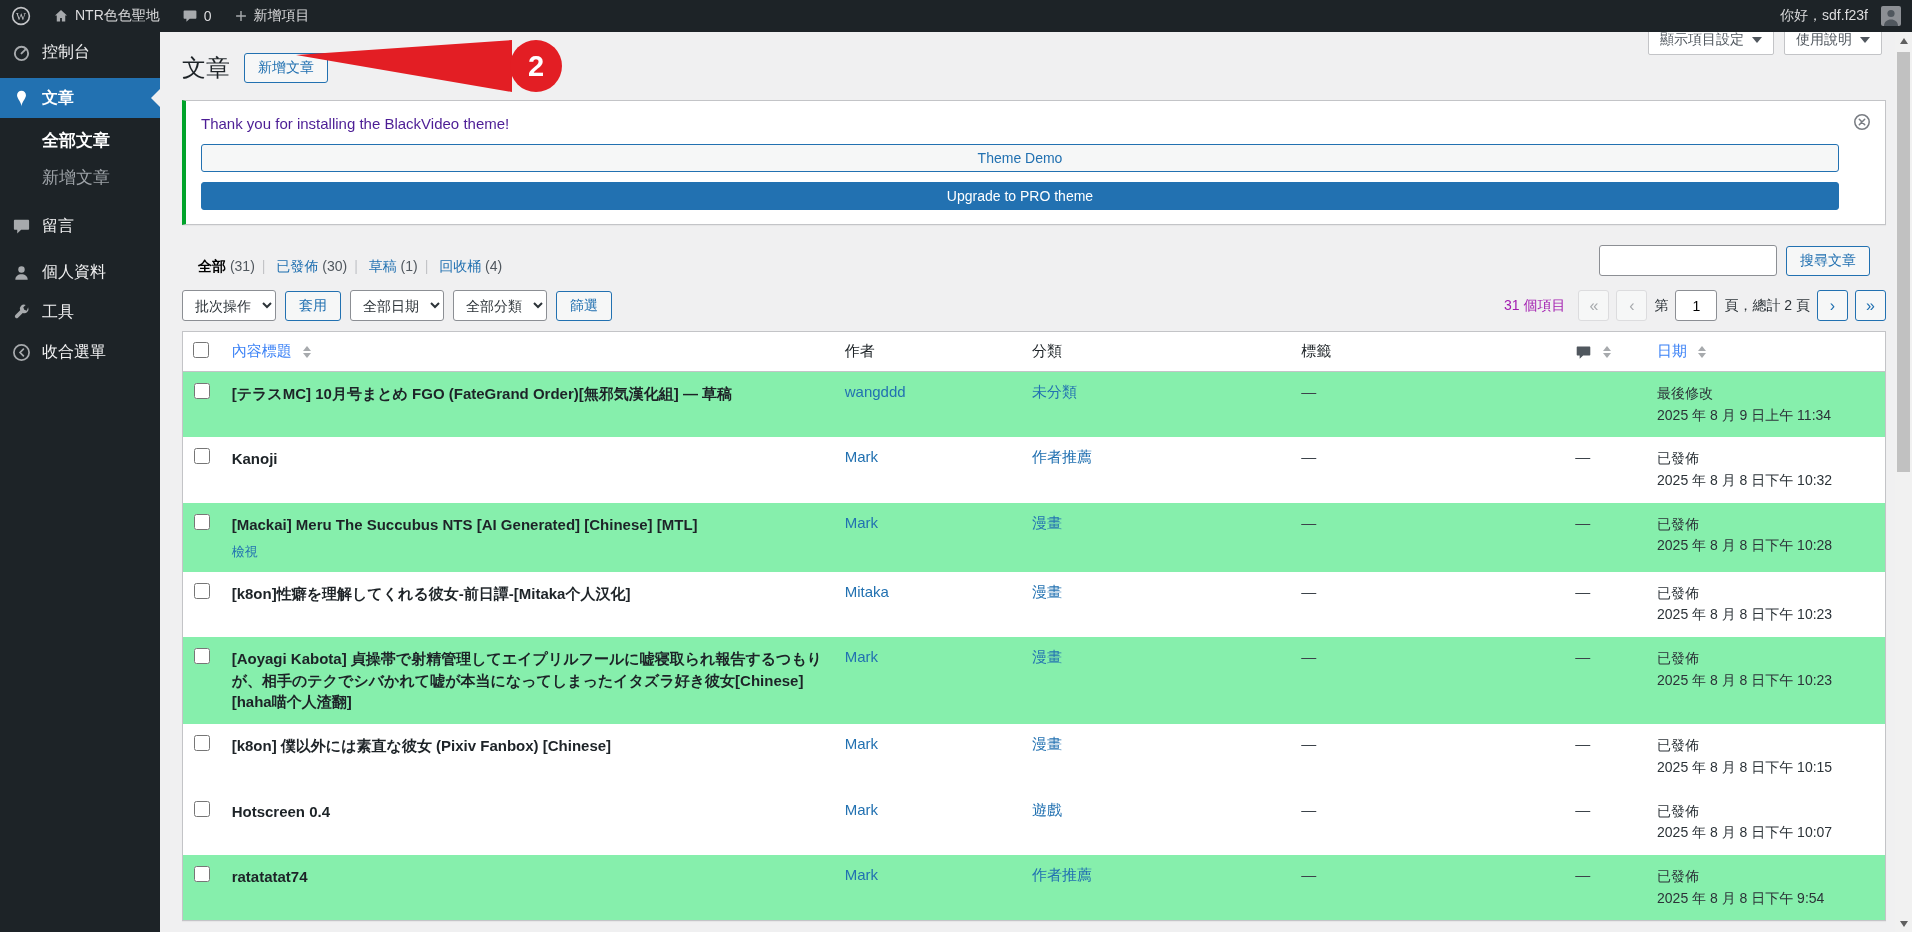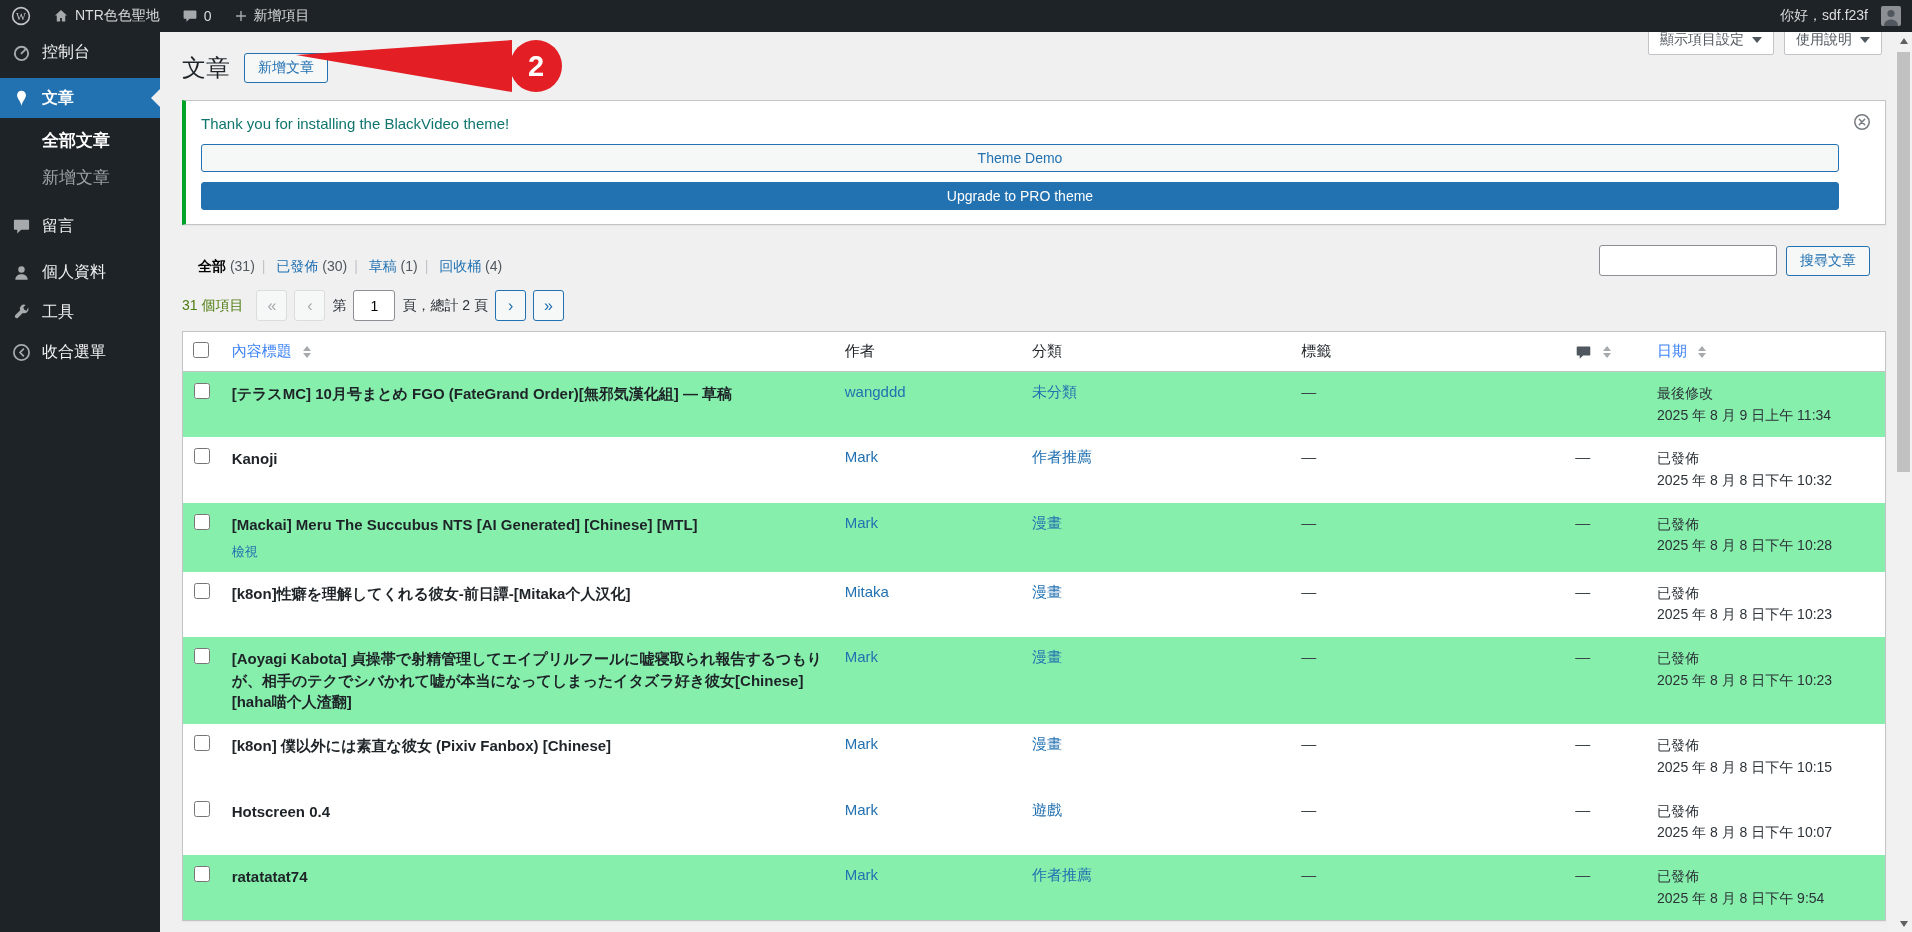--- a/index.html
+++ b/index.html
@@ -67,21 +67,21 @@
     border-top: 6px solid #50575e; display: inline-block; }
 
   #annotation-arrow { position: absolute; left: 136px; top: 40px; z-index: 10; pointer-events: none; }
 
   
   .notice {
     position: relative; background: #fff; border: 1px solid #c3c4c7;
     border-left: 4px solid #00a32a; box-shadow: 0 1px 1px rgba(0,0,0,.04);
     padding: 14px 46px 14px 15px; margin: 16px 0 20px;
   }
-  .notice p { font-size: 15px; color: #0f766e; margin-bottom: 12px; }
+  .notice p { font-size: 15px; color: #4c1d95; margin-bottom: 12px; }
   .notice-buttons { display: flex; gap: 10px; flex-direction: column; }
   .dismiss { position: absolute; right: 14px; top: 12px; color: #787c82; cursor: pointer; }
 
   
   .views-row { display: flex; justify-content: space-between; align-items: flex-end; margin: 4px 16px 14px; }
   .subsubsub { font-size: 14px; color: #646970; }
   .subsubsub a { color: #2271b1; }
   .subsubsub a.current .vlabel { color: #000; font-weight: bold; }
   .subsubsub a.current { color: #000; }
   .subsubsub .count { color: #50575e; }
@@ -93,21 +93,21 @@
   }
 
   
   .tablenav { display: flex; justify-content: space-between; align-items: center; margin: 0 0 10px; }
   .tablenav-left { display: flex; align-items: center; gap: 9px; }
   select {
     height: 31px; border: 1px solid #8c8f94; border-radius: 3px; background: #fff;
     font-size: 14px; padding: 0 8px; color: #2c3338; font-family: "Liberation Sans", sans-serif;
   }
   .tablenav-pages { display: flex; align-items: center; gap: 7px; font-size: 14px; color: #2c3338; }
-  .displaying-num { margin-right: 6px; color: #4d7c0f; }
+  .displaying-num { margin-right: 6px; color: #a21caf; }
   .paging-btn {
     min-width: 31px; height: 31px; display: inline-flex; align-items: center; justify-content: center;
     border: 1px solid #2271b1; border-radius: 3px; background: #f6f7f7; color: #2271b1;
     font-size: 16px; cursor: pointer;
   }
   .paging-btn.disabled { border-color: #dcdcde; color: #a7aaad; cursor: default; }
   .current-page-input {
     width: 42px; height: 31px; text-align: center; border: 1px solid #8c8f94;
     border-radius: 3px; font-size: 14px; background: #fff;
   }
@@ -301,20 +301,27 @@
       <a><span>草稿</span> <span class="count">(1)</span></a><span class="sep">|</span>
       <a><span>回收桶</span> <span class="count">(4)</span></a>
     </div>
     <div class="search-box">
       <input type="text" style="">
       <a class="button">搜尋文章</a>
     </div>
   </div>
 
   <div class="tablenav">
+    <div class="tablenav-left">
+      <select><option>批次操作</option></select>
+      <a class="button">套用</a>
+      <select><option>全部日期</option></select>
+      <select><option>全部分類</option></select>
+      <a class="button">篩選</a>
+    </div>
     <div class="tablenav-pages">
       <span class="displaying-num">31 個項目</span>
       <span class="paging-btn disabled">«</span>
       <span class="paging-btn disabled">‹</span>
       <span>第</span>
       <input class="current-page-input" type="text" value="1" style="">
       <span>頁，總計 2 頁</span>
       <span class="paging-btn">›</span>
       <span class="paging-btn">»</span>
     </div>

